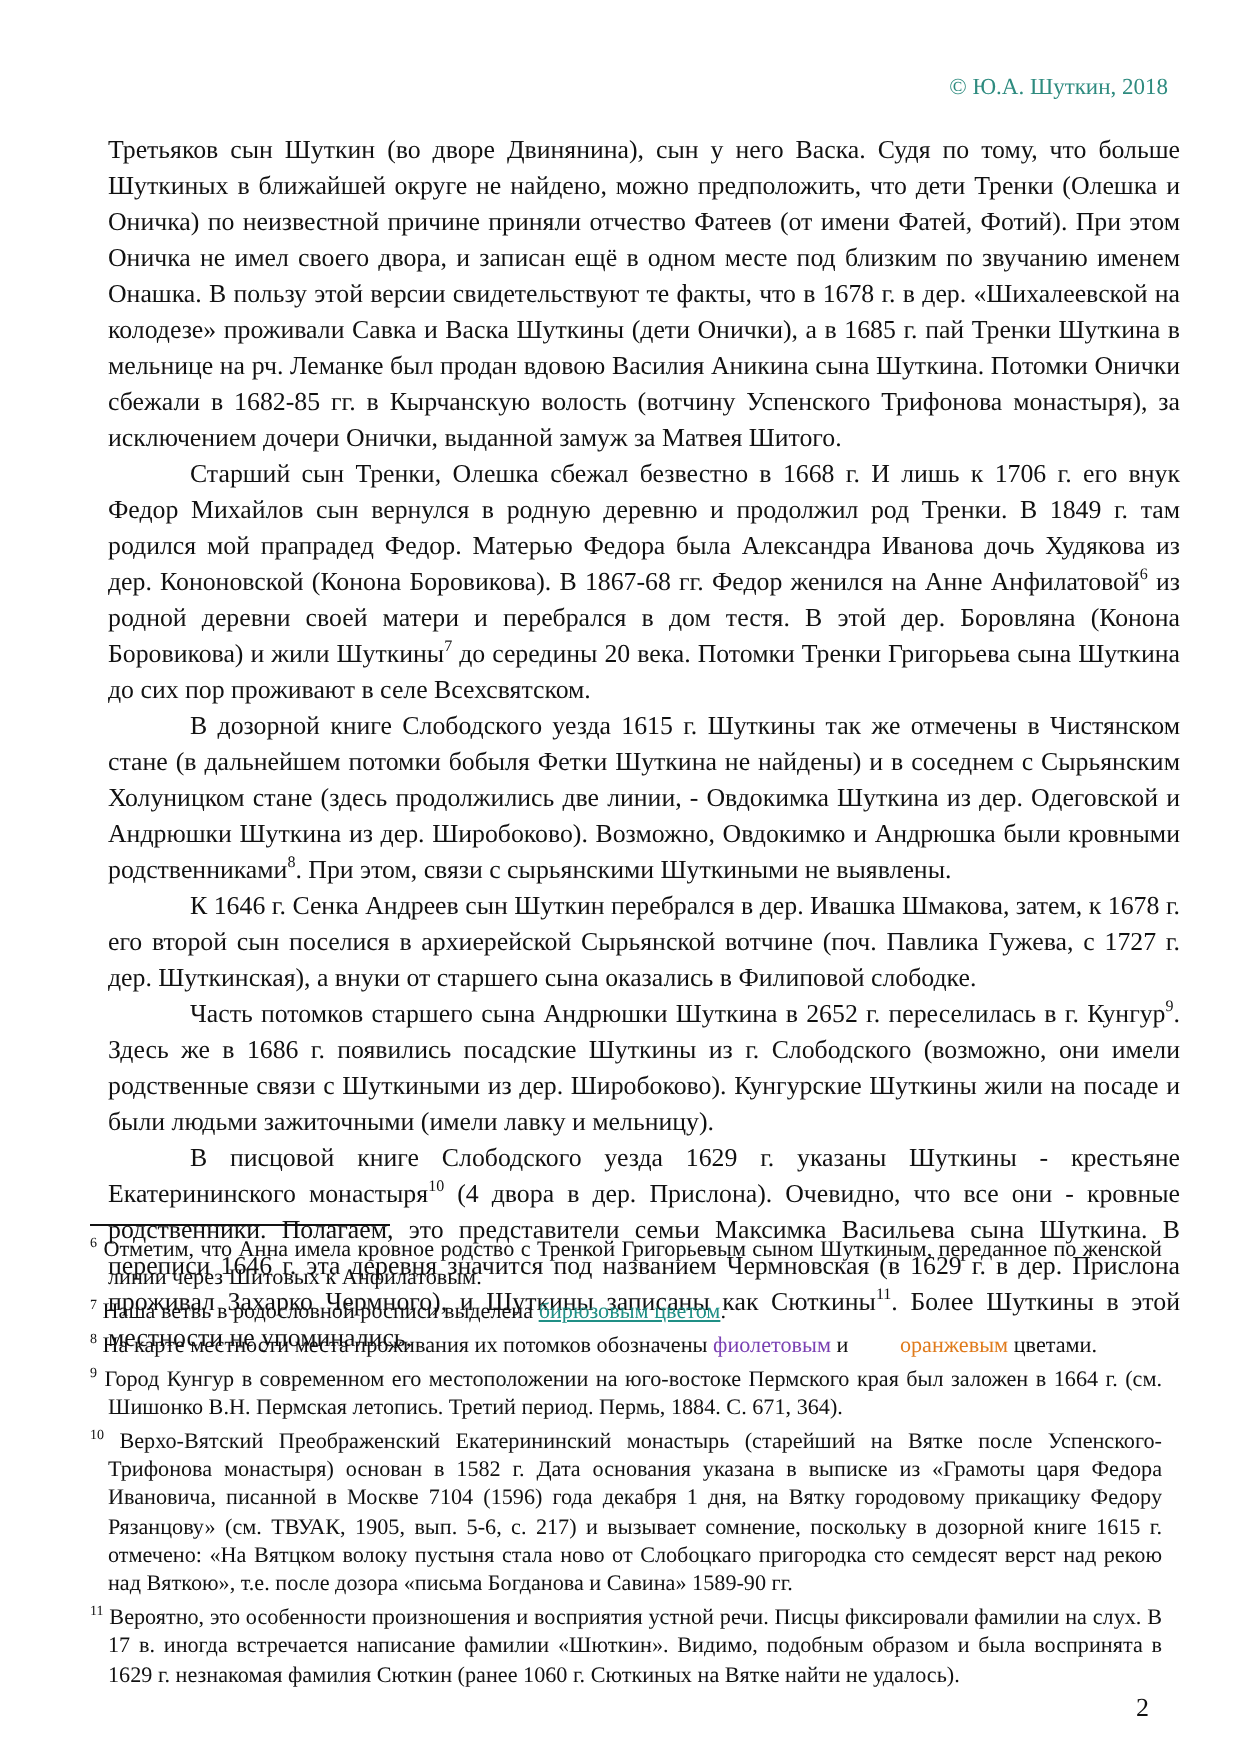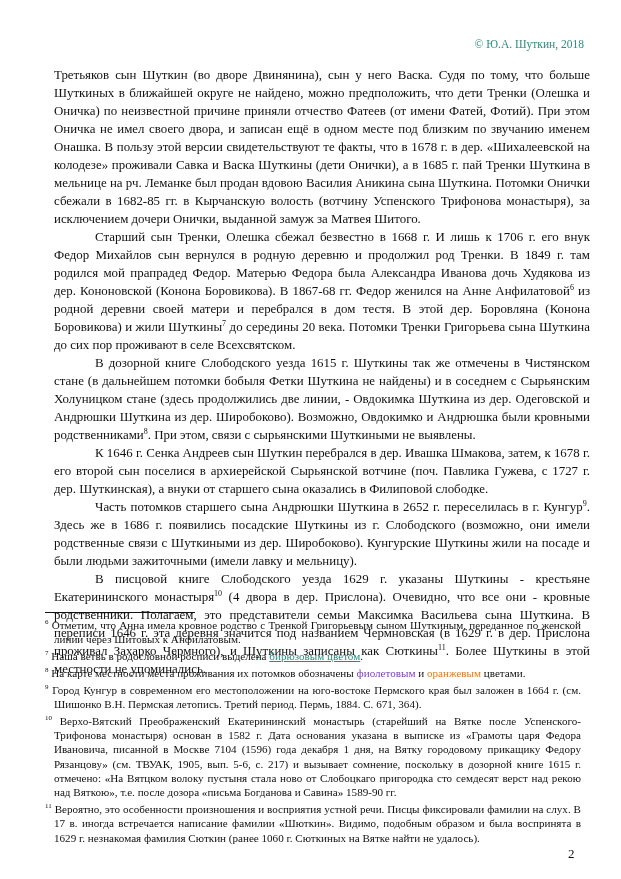--- a/index.html
+++ b/index.html
@@ -9,21 +9,21 @@
   .main { position: absolute; top: 54px; left: 54px; width: 536px; font-size: 12.9px; line-height: 18px; text-align: justify; margin-top: 12px; }
   .main p { margin: 0; }
   .main p.indent { text-indent: 41px; }
   sup { font-size: 8px; line-height: 0; vertical-align: super; }
   .sep { position: absolute; top: 612px; left: 45px; width: 150px; border-top: 1px solid #111; }
   .notes { position: absolute; top: 618px; left: 45px; width: 536px; font-size: 11.1px; line-height: 14.3px; text-align: justify; }
   .note { padding-left: 9px; text-indent: -9px; margin-bottom: 2.5px; }
   .note sup { font-size: 7px; }
   .teal { color: #1f8f85; text-decoration: underline; }
   .violet { color: #7a3fb2; }
-  .orange { color: #e07b1c; }
+  .orange { color: #e07b1c; margin-left: 23px; }
   .pagenum { position: absolute; top: 846px; left: 568px; font-size: 13px; }
 </style>
 </head>
 <body>
 
 <div class="header">© Ю.А. Шуткин, 2018</div>
 
 <div class="main" id="main">
     <p><span>Третьяков сын Шуткин (во дворе Двинянина), сын у него Васка. Судя по тому, что больше Шуткиных в ближайшей округе не найдено, можно предположить, что дети Тренки (Олешка и Оничка) по неизвестной причине приняли отчество Фатеев (от имени Фатей, Фотий). При этом Оничка не имел своего двора, и записан ещё в одном месте под близким по звучанию именем Онашка. В пользу этой версии свидетельствуют те факты, что в 1678 г. в дер. «Шихалеевской на колодезе» проживали Савка и Васка Шуткины (дети Онички), а в 1685 г. пай Тренки Шуткина в мельнице на рч. Леманке был продан вдовою Василия Аникина сына Шуткина. Потомки Онички сбежали в 1682-85 гг. в Кырчанскую волость (вотчину Успенского Трифонова монастыря), за исключением дочери Онички, выданной замуж за Матвея Шитого.</span></p>
     <p class="indent"><span>Старший сын Тренки, Олешка сбежал безвестно в 1668 г. И лишь к 1706 г. его внук Федор Михайлов сын вернулся в родную деревню и продолжил род Тренки. В 1849 г. там родился мой прапрадед Федор. Матерью Федора была Александра Иванова дочь Худякова из дер. Кононовской (Конона Боровикова). В 1867-68 гг. Федор женился на Анне Анфилатовой</span><sup>6</sup><span> из родной деревни своей матери и перебрался в дом тестя. В этой дер. Боровляна (Конона Боровикова) и жили Шуткины</span><sup>7</sup><span> до середины 20 века. Потомки Тренки Григорьева сына Шуткина до сих пор проживают в селе Всехсвятском.</span></p>

